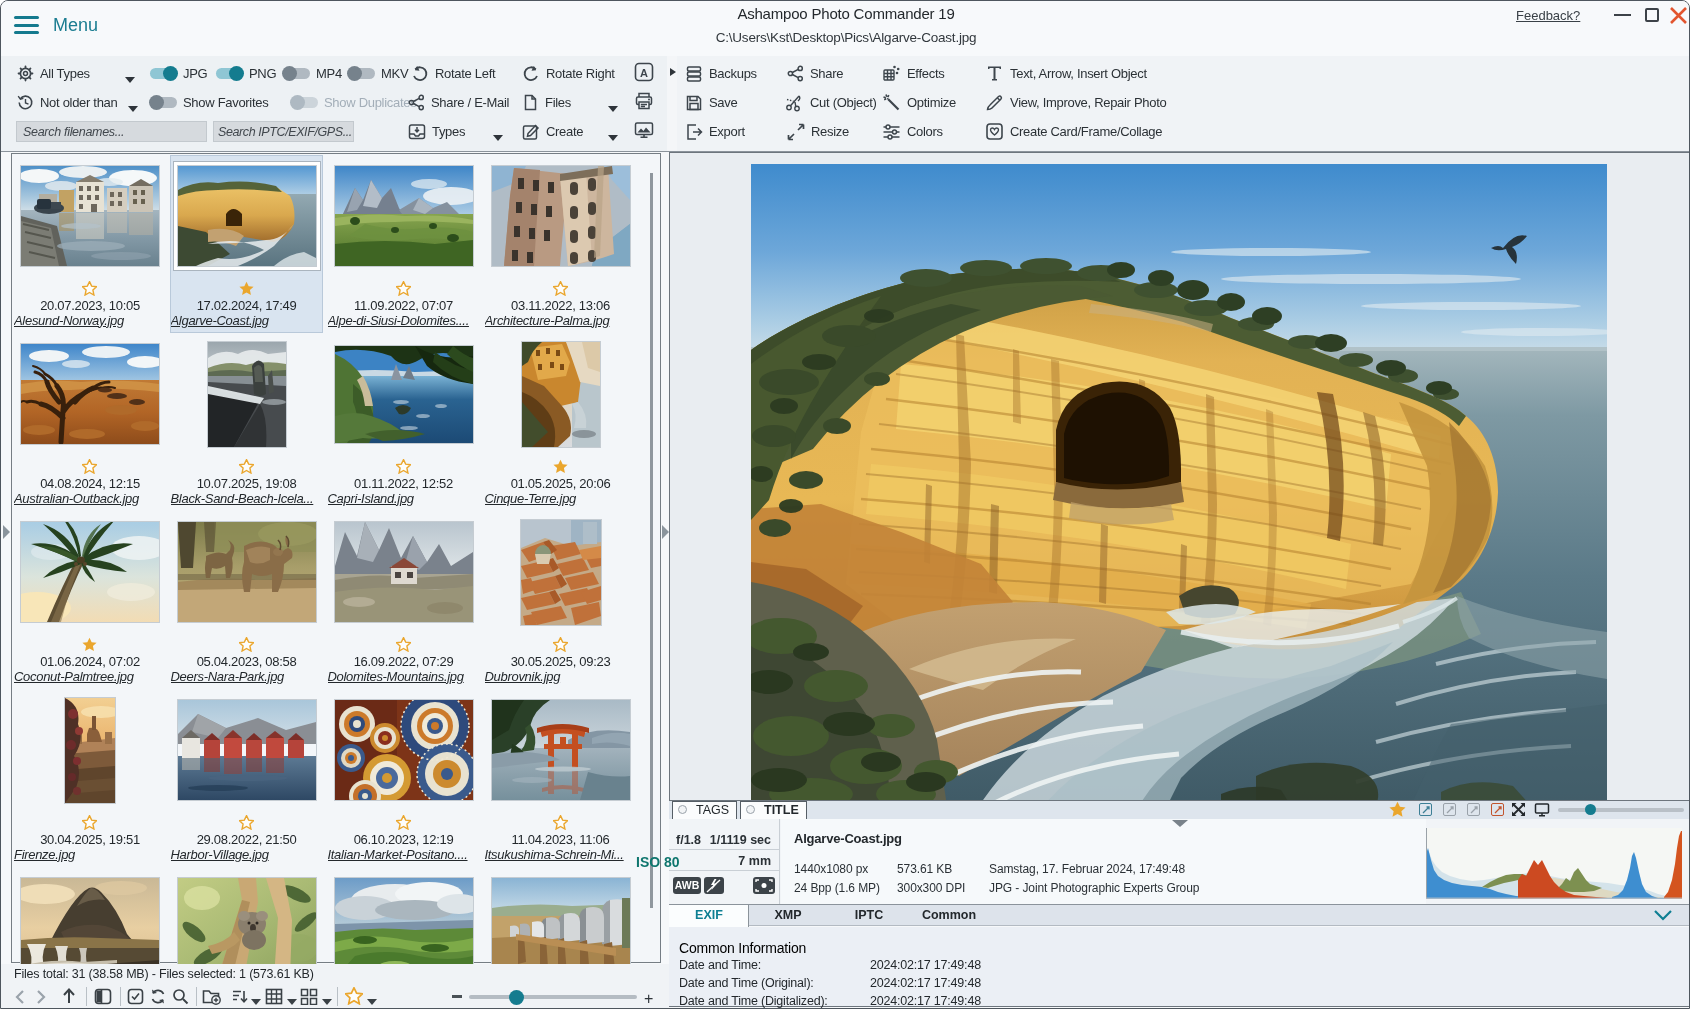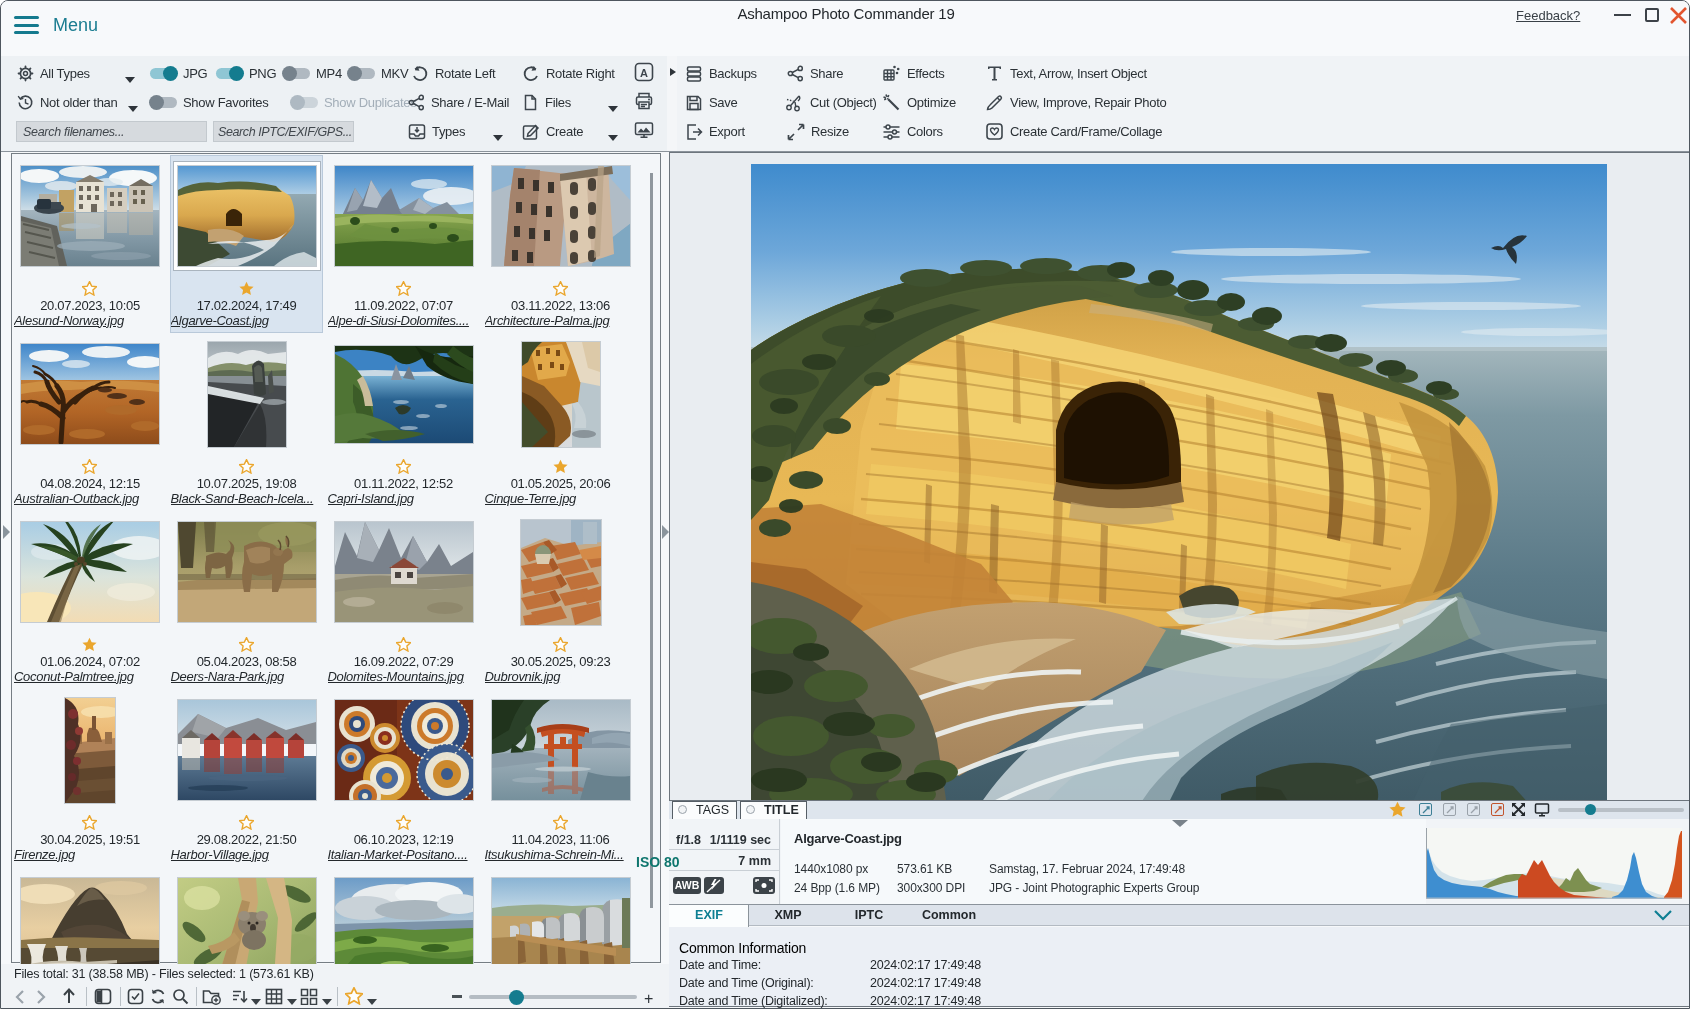--- a/index.html
+++ b/index.html
@@ -12,20 +12,21 @@
 .celldate{font-size:13px;letter-spacing:-0.3px;text-align:center;white-space:nowrap}
 .seg{display:flex;align-items:center;gap:6px}
 </style></head><body>
 <div class="win">
     <div class="abs" style="left:0;top:0;width:1688px;height:55px;background:#f7f9fb"></div>
     <div class="abs" style="left:13px;top:15px;width:25px;height:3.2px;background:#147a8e;border-radius:2px"></div>
     <div class="abs" style="left:13px;top:22.5px;width:25px;height:3.2px;background:#147a8e;border-radius:2px"></div>
     <div class="abs" style="left:13px;top:30px;width:25px;height:3.2px;background:#147a8e;border-radius:2px"></div>
     <div class="abs" style="left:52px;top:14px;font-size:18px;color:#1b7d91">Menu</div>
     <div class="abs" style="left:600px;top:4px;width:490px;text-align:center;font-size:15px;letter-spacing:-0.2px;color:#23282c">Ashampoo Photo Commander 19</div>
+    <div class="abs" style="left:600px;top:29px;width:490px;text-align:center;font-size:13.5px;letter-spacing:-0.2px;color:#31373c">C:\Users\Kst\Desktop\Pics\Algarve-Coast.jpg</div>
     <div class="abs" style="left:1515px;top:7px;font-size:13px;color:#3a4147;text-decoration:underline">Feedback?</div>
     <div class="abs" style="left:1613px;top:13px;width:17px;height:2px;background:#3c4248"></div>
     <div class="abs" style="left:1644px;top:7px;width:14px;height:14px;border:2px solid #3c4248;border-radius:2px"></div>
     <div class="abs" style="left:1668px;top:5px"><svg width="19" height="19" viewBox="0 0 19 19" xmlns="http://www.w3.org/2000/svg">
         <path d="M2 2 L17 17 M17 2 L2 17" stroke="#e2552f" stroke-width="2.6" fill="none"></path>
       </svg></div>
     <div class="abs" style="left:0;top:55px;width:1688px;height:96px;background:#edf1f4;border-bottom:1px solid #8b939b"></div>
     <div class="abs seg" style="left:16px;top:63px;height:19px">
       <svg width="17" height="17" viewBox="0 0 17 17" xmlns="http://www.w3.org/2000/svg">
         <circle cx="8.5" cy="8.5" r="5.1" fill="none" stroke="#3d454c" stroke-width="1.7"></circle>

